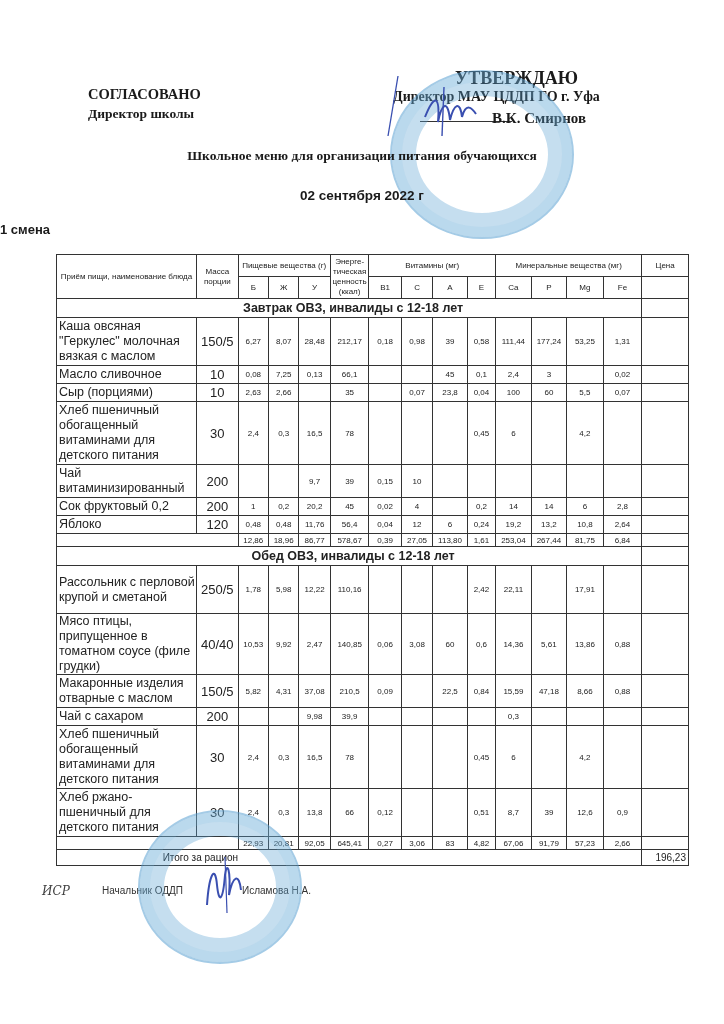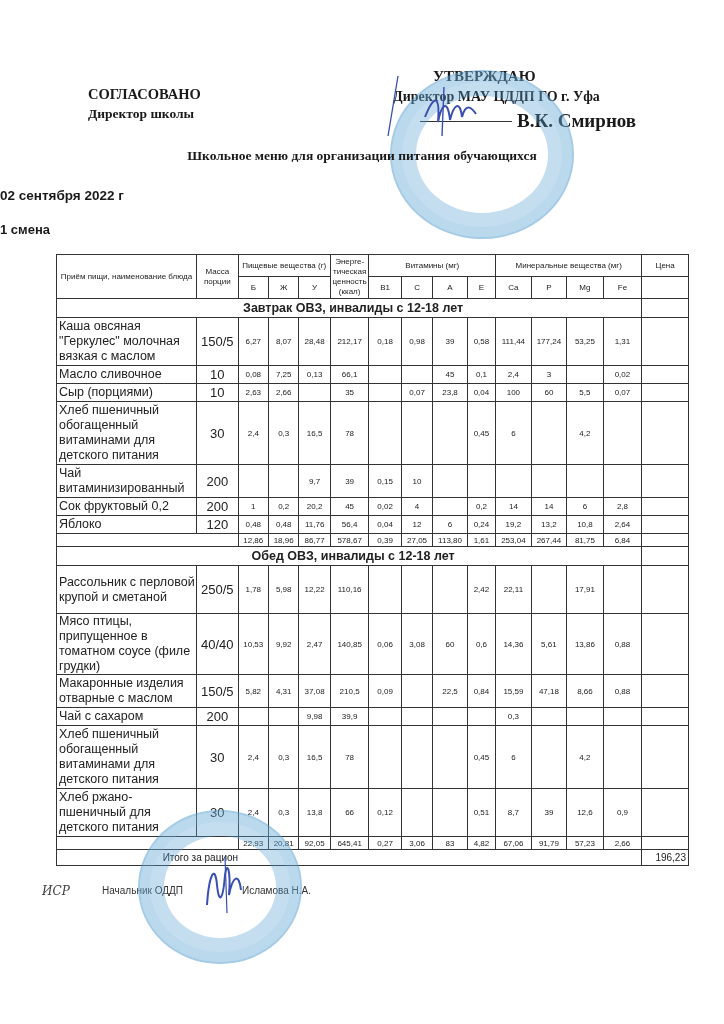--- a/index.html
+++ b/index.html
@@ -33,34 +33,34 @@
   .sum td { height: 12px; }
   .total-label { font-size: 10px; font-weight: bold; text-align: center; }
   .total-val { font-size: 10px; font-weight: bold; text-align: right !important; padding-right: 2px !important; }
 </style>
 </head>
 <body>
 
 <div class="abs serif" style="left:88px; top:86px; font-size:14.5px;">СОГЛАСОВАНО</div>
 <div class="abs serif" style="left:88px; top:106px; font-size:13.5px;">Директор школы</div>
 
-<div class="abs serif" style="left:433px; top:68px; font-size:15px;">УТВЕРЖДАЮ</div>
+<div class="abs serif" style="left:455px; top:68px; font-size:18px;">УТВЕРЖДАЮ</div>
 <div class="abs serif" style="left:393px; top:89px; font-size:14px;">Директор МАУ ЦДДП ГО г. Уфа</div>
 <div class="abs" style="left:420px; top:121px; width:92px; border-top:1px solid #333;"></div>
-<div class="abs serif" style="left:517px; top:110px; font-size:19px;font-family:Liberation Serif, serif;">В.К. Смирнов</div>
+<div class="abs serif" style="left:492px; top:110px; font-size:15px;font-family:Liberation Serif, serif;">В.К. Смирнов</div>
 
 <div class="stamp" style="left:390px; top:70px; width:180px; height:165px;"></div>
 <svg class="sig" style="left:380px; top:72px;" width="120" height="70" viewBox="0 0 120 70">
   <path d="M18 4 L8 64" stroke="#3a4fb0" stroke-width="1.3" fill="none"></path>
   <path d="M45 45 C55 20 60 25 58 50 C62 30 68 28 70 48 C74 32 80 28 82 45 C86 30 92 36 96 42" stroke="#3a4fb0" stroke-width="2" fill="none"></path>
   <path d="M64 15 L62 64" stroke="#3a4fb0" stroke-width="1.4" fill="none"></path>
 </svg>
 
 <div class="abs serif" style="left:0; width:724px; top:148px; text-align:center; font-size:13.5px;">Школьное меню для организации питания обучающихся</div>
-<div class="abs sans" style="left:0; width:724px; top:188px; text-align:left; font-size:13.5px; font-weight:bold;">02 сентября 2022 г</div>
+<div class="abs sans" style="left:0; width:724px; top:188px; text-align:center; font-size:13.5px; font-weight:bold;">02 сентября 2022 г</div>
 <div class="abs sans" style="left:0; width:724px; top:222px; text-align:left; font-size:13px; font-weight:bold;">1 смена</div>
 
 <table class="menu">
   <colgroup>
     <col style="width:138px">
       <col style="width:41px">
     <col style="width:30px">
       <col style="width:30px">
       <col style="width:31px">
       <col style="width:38px">

